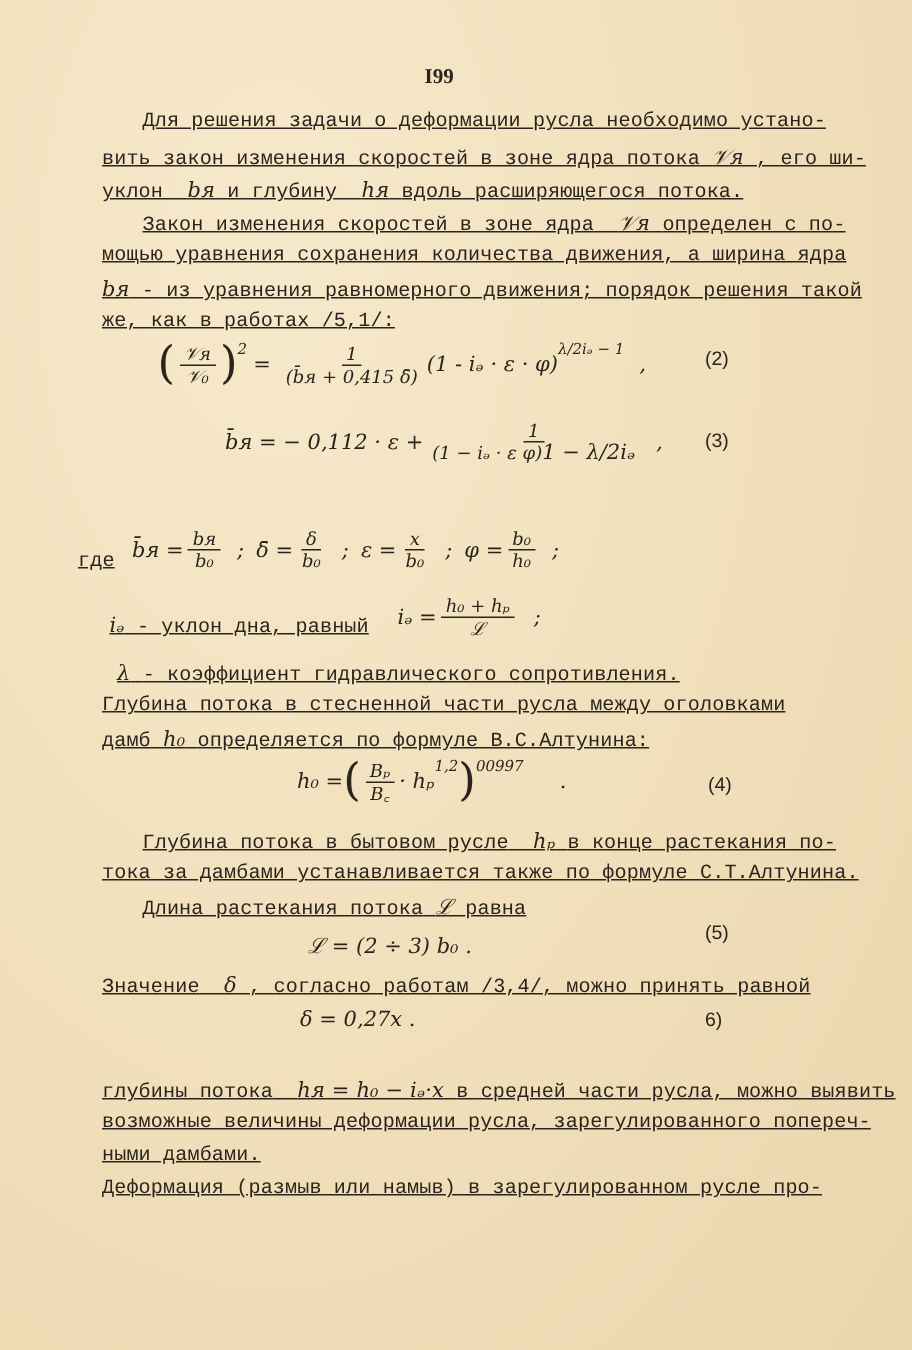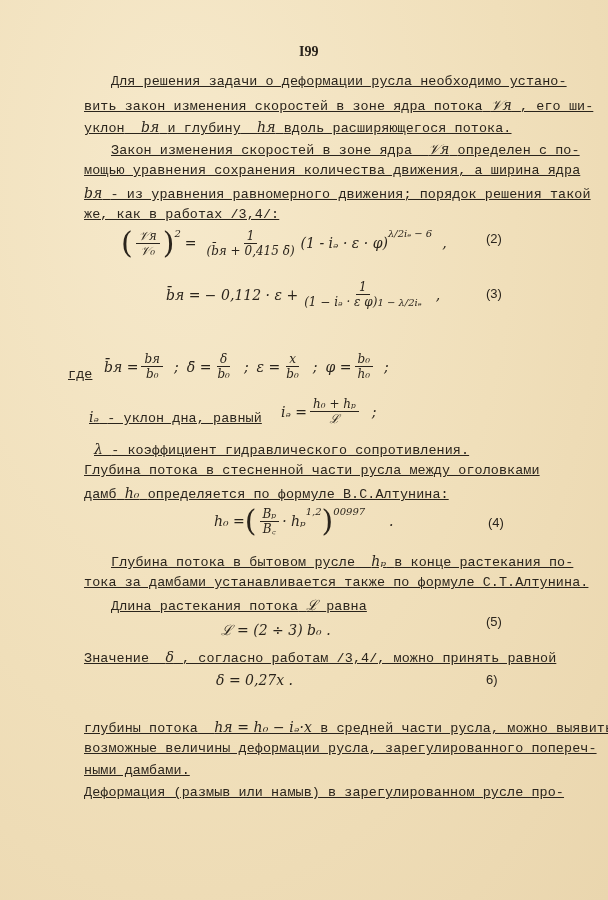--- a/index.html
+++ b/index.html
@@ -4,69 +4,69 @@
   <style>
     html, body { margin: 0; padding: 0; }
     body {
       width: 608px; height: 900px; overflow: hidden;
       background: #f2e3c1;
       background-image: radial-gradient(ellipse at 30% 20%, #f6e9cb 0%, #f0dfba 55%, #ead6ae 100%);
       font-family: "Liberation Mono", "DejaVu Sans Mono", monospace;
       color: #2a241c;
       position: relative;
     }
-    .page { position: absolute; left: 16px; top: 0; width: 520px; height: 900px; }
+    .page { position: absolute; left: 0; top: 0; width: 520px; height: 900px; }
     .ln { position: absolute; font-size: 13.4px; white-space: pre; letter-spacing: 0.1px; line-height: 18px; text-decoration: underline; }
     .pnum { position: absolute; left: 283px; top: 44px; font-size: 14px; font-family: "Liberation Serif", serif; font-weight: bold; }
     .m { font-family: "DejaVu Serif", "Liberation Serif", serif; font-style: italic; font-size: 14px; }
     .eq { position: absolute; font-family: "DejaVu Serif", "Liberation Serif", serif; font-style: italic; font-size: 14px; white-space: nowrap; display: flex; align-items: center; }
     .frac { display: inline-flex; flex-direction: column; align-items: center; vertical-align: middle; margin: 0 3px; }
     .frac .num { border-bottom: 1px solid #2a241c; padding: 0 3px; font-size: 12px; line-height: 14px; }
     .frac .den { padding: 0 3px; font-size: 12px; line-height: 14px; text-align: center; }
     .paren { font-size: 30px; font-style: normal; line-height: 30px; }
     .sup { font-size: 10px; position: relative; top: -10px; }
     .eqno { position: absolute; font-family: "Liberation Sans", sans-serif; font-size: 13px; }
-    .sm { font-size: 10px; }
+    .sm { font-size: 14px; }
   </style>
 </head>
 <body>
 
 <div class="page">
 
   <div class="pnum">I99</div>
 
   <div class="ln" style="left:95px;top:73px">Для решения задачи о деформации русла необходимо устано-</div>
 
   <div class="ln" style="left:68px;top:96px"><span>вить закон изменения скоростей в зоне ядра потока</span> <span class="m">𝒱я</span> <span>, его ши-</span></div>
 
   <div class="ln" style="left:68px;top:118px"><span>уклон</span>  <span class="m">bя</span> <span>и глубину</span>  <span class="m">hя</span> <span>вдоль расширяющегося потока.</span></div>
 
   <div class="ln" style="left:95px;top:140px"><span>Закон изменения скоростей в зоне ядра</span>  <span class="m">𝒱я</span> <span>определен с по-</span></div>
 
   <div class="ln" style="left:68px;top:184px"><span class="m">bя</span> <span>- из уравнения равномерного движения; порядок решения такой</span></div>
 
   <div class="ln" style="left:68px;top:162px">мощью уравнения сохранения количества движения, а ширина ядра</div>
 
-  <div class="ln" style="left:68px;top:206px">же, как в работах /3,4/:</div>
+  <div class="ln" style="left:68px;top:206px">же, как в работах /5,1/:</div>
 
   <div class="eq" style="left:105px;top:228px">
     <span class="paren">(</span>
     <span class="frac">
         <span class="num">𝒱я</span>
         <span class="den">𝒱₀</span>
       </span>
     <span class="paren">)</span>
     <span class="sup">2</span>
     <span style="margin:0 4px">=</span>
     <span class="frac">
         <span class="num">1</span>
         <span class="den">(b̄я + 0,415 δ̄)</span>
       </span>
     <span>(1 - iₔ · ε · φ)</span>
-    <span class="sup">λ/2iₔ − 6</span>
+    <span class="sup">λ/2iₔ − 1</span>
     <span style="margin-left:10px">,</span>
   </div>
   <div class="eqno" style="left:470px;top:231px">(2)</div>
 
   <div class="eq" style="left:150px;top:280px">
     <span>b̄я = − 0,112 · ε +</span>
     <span class="frac">
         <span class="num">1</span>
         <span class="den"><span>(1 − iₔ · ε φ)</span><span class="sm">1 − λ/2iₔ</span></span>
       </span>

